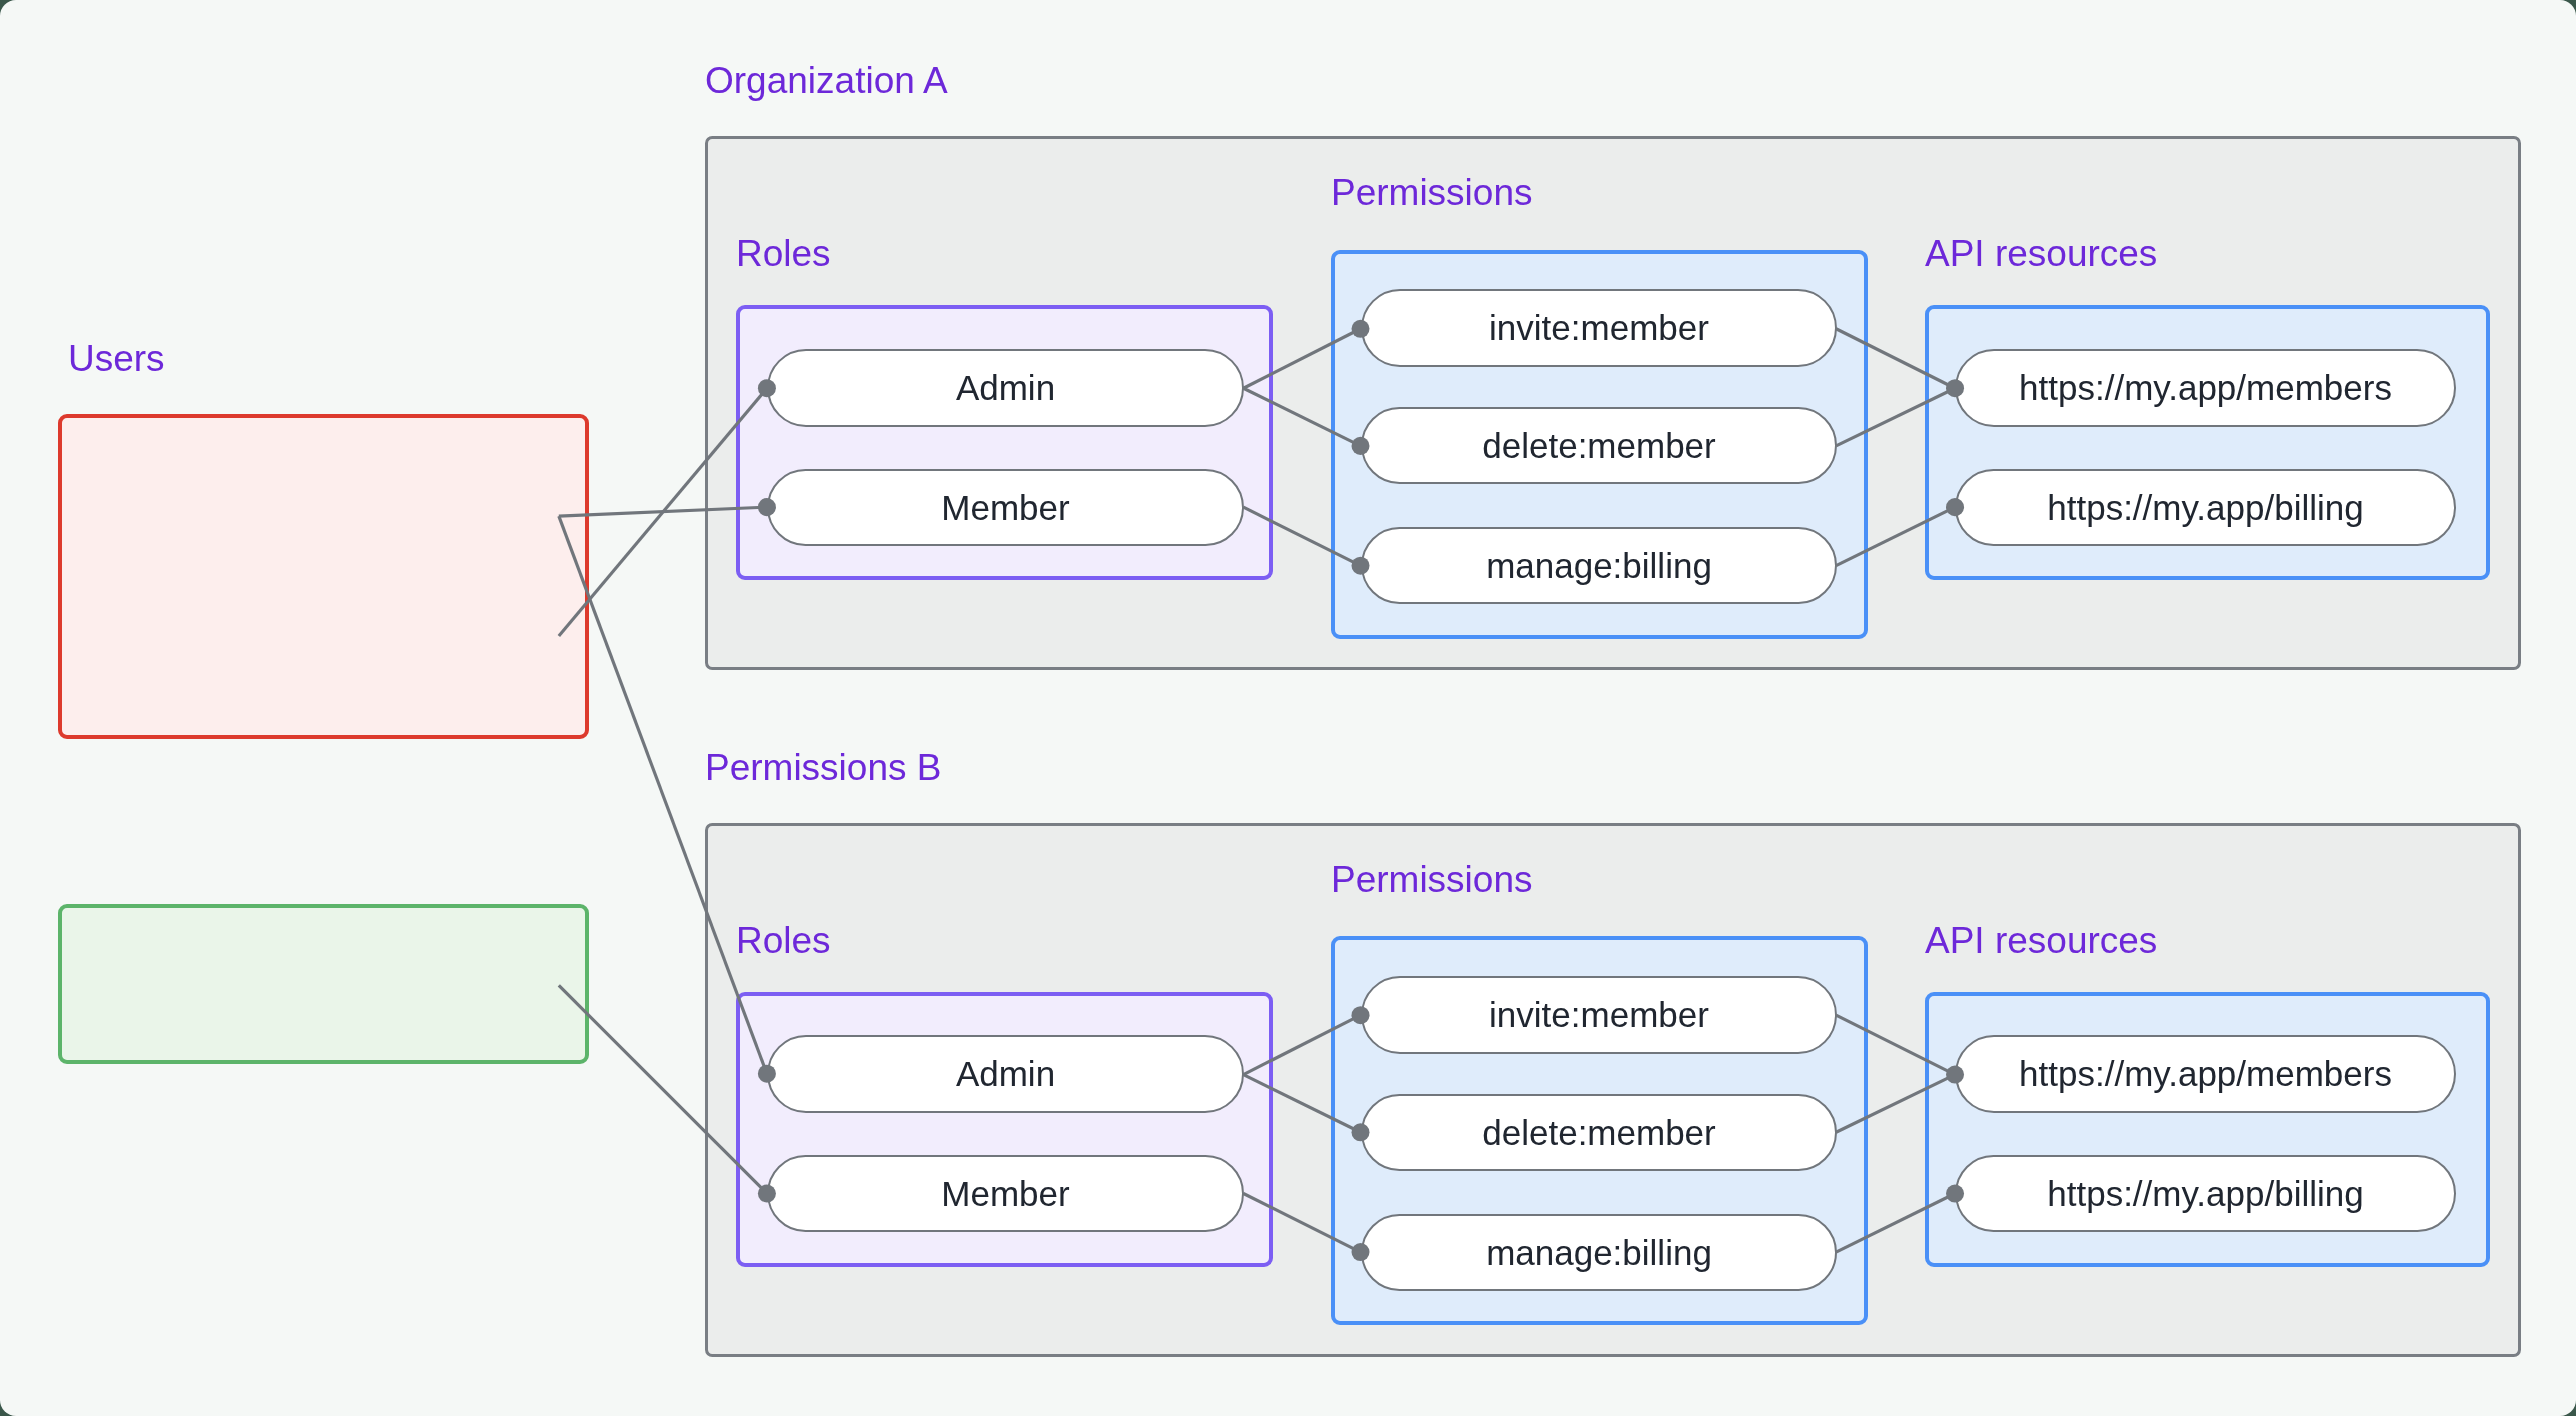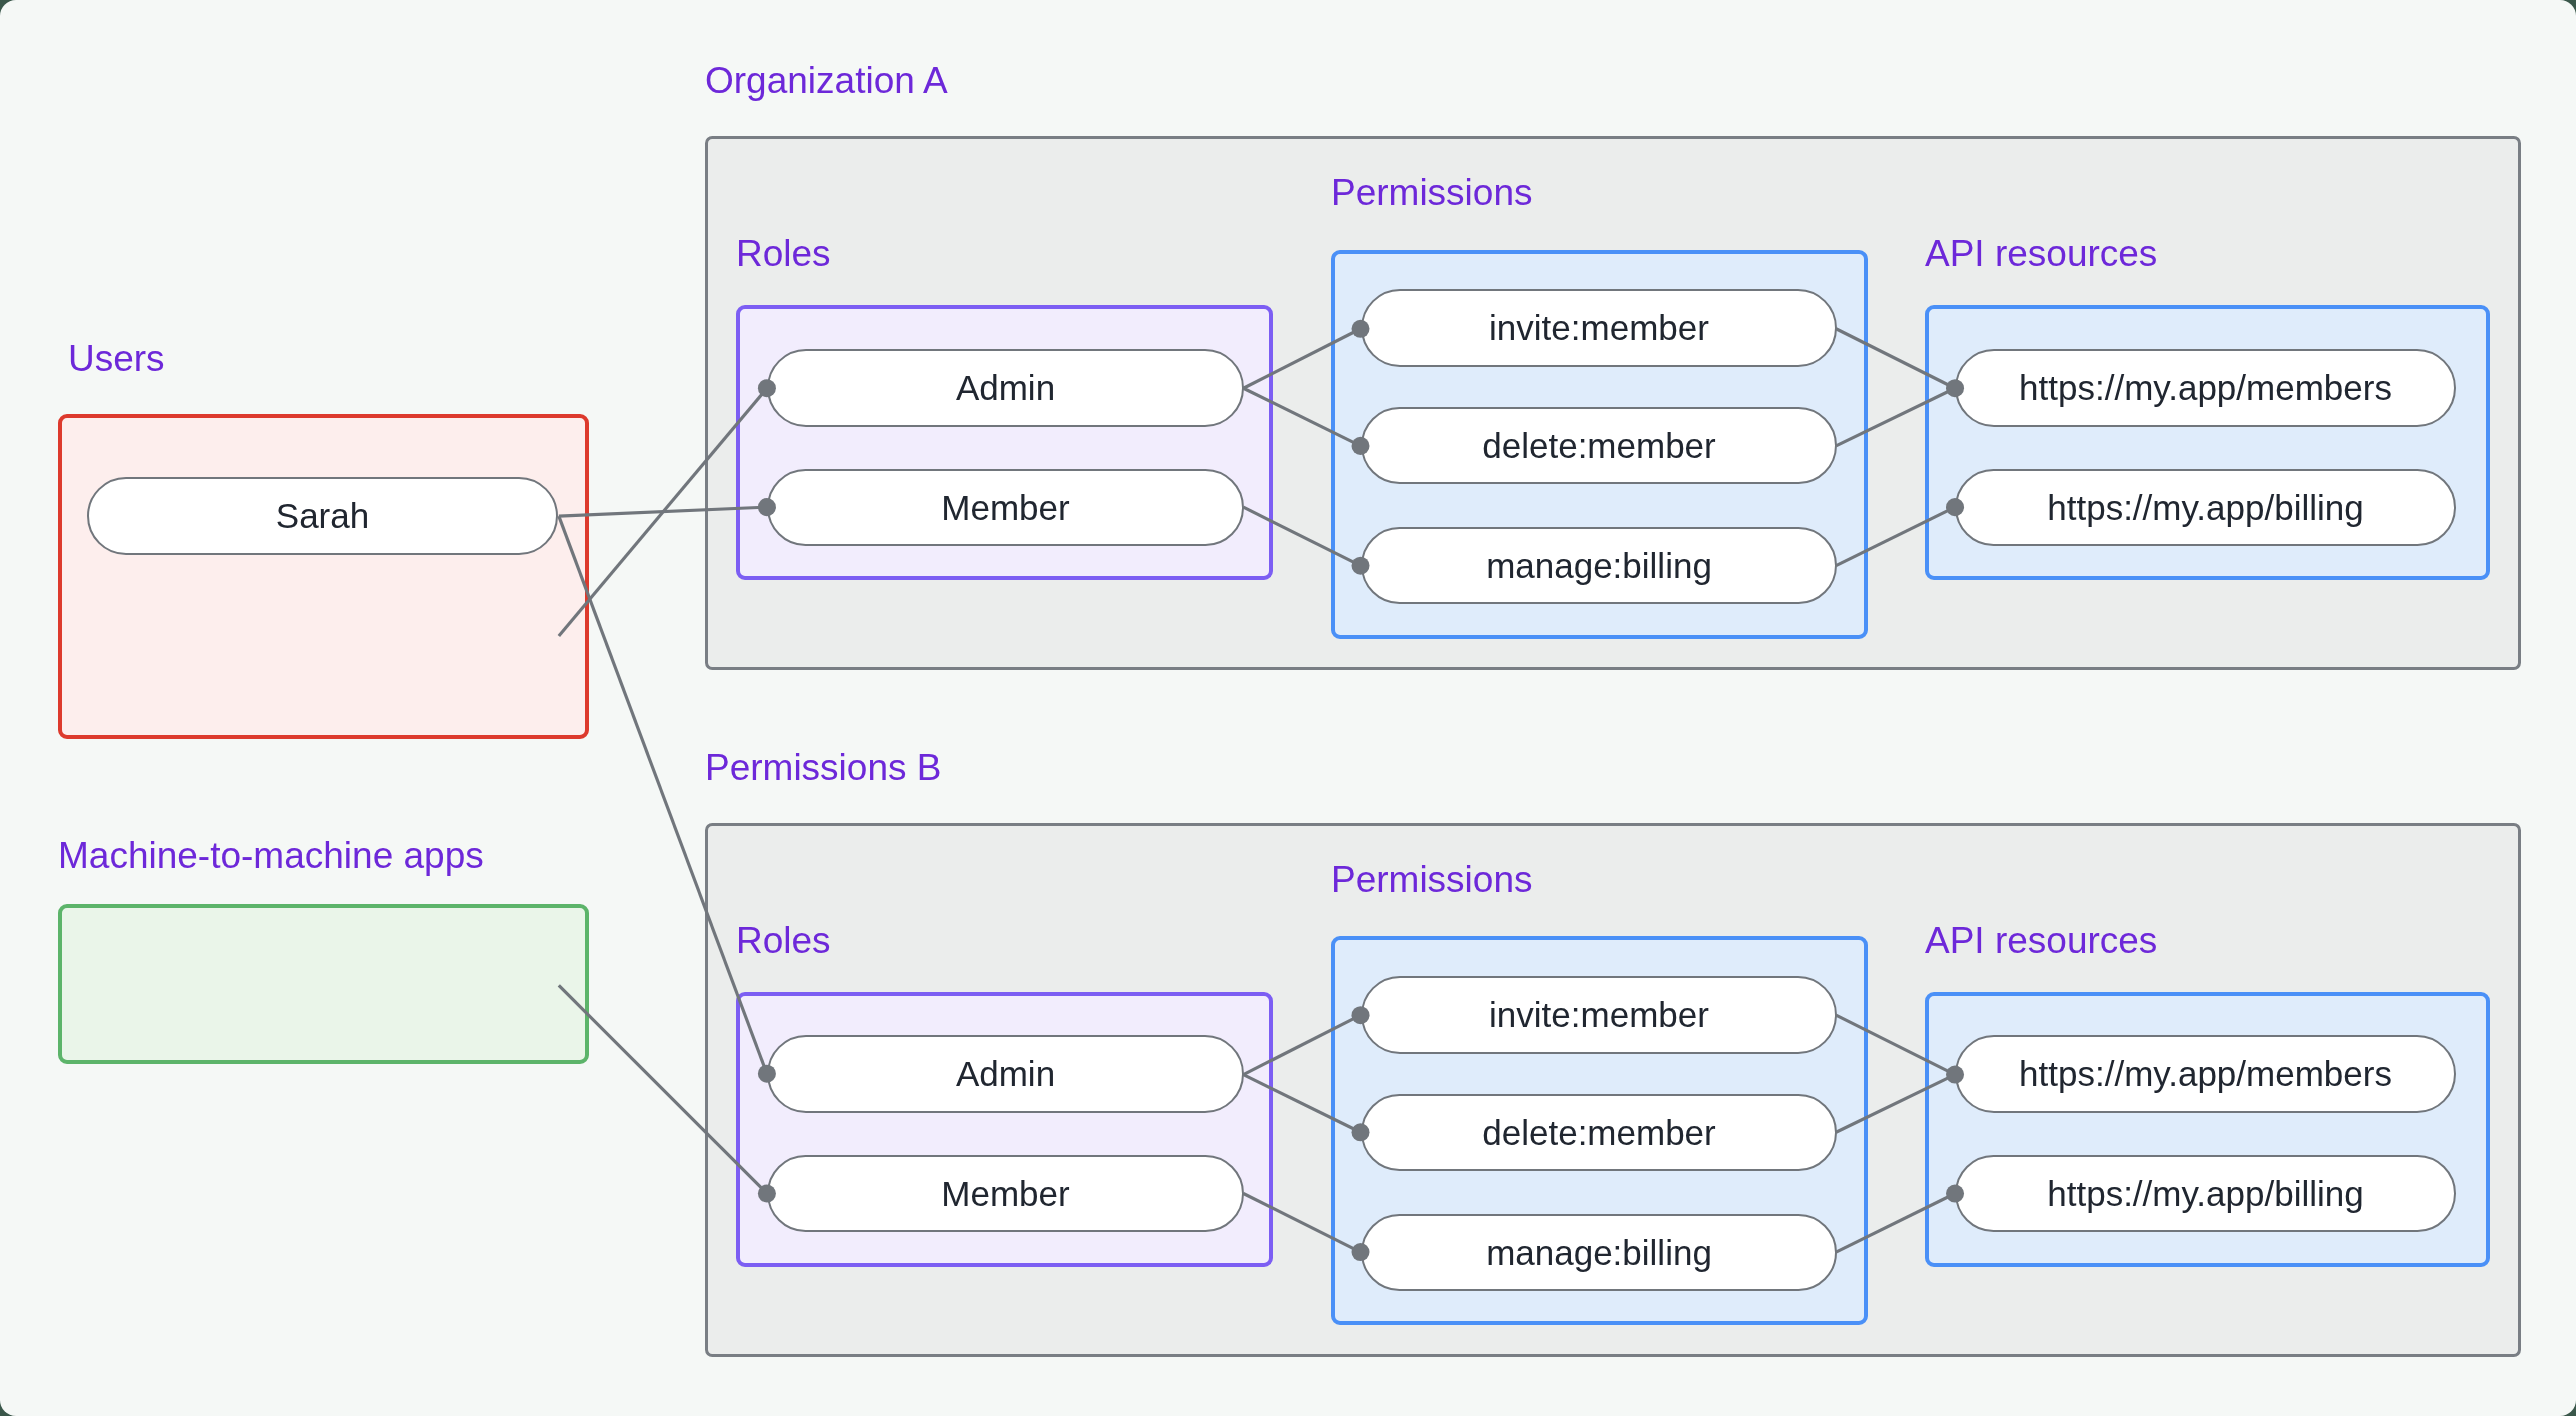--- a/index.html
+++ b/index.html
@@ -69,23 +69,21 @@
       <circle cx="1510" cy="1127" r="10"></circle>
         <circle cx="1510" cy="1257" r="10"></circle>
         <circle cx="1510" cy="1390" r="10"></circle>
       <circle cx="2170" cy="1193" r="10"></circle>
         <circle cx="2170" cy="1325" r="10"></circle>
     </g>
   </svg>
 
   <div class="lbl" style="left:68px;top:337px;">Users</div>
   <div class="groupbox users-box" style="left:58px;top:414px;width:531px;height:325px;"></div>
-  <div class="pill" style="left:87px;top:477px;width:471px;height:78px;">Sarah</div>
 
-  <div class="lbl" style="left:58px;top:834px;">Machine-to-machine apps</div>
   <div class="groupbox m2m-box" style="left:58px;top:904px;width:531px;height:160px;"></div>
 
   <div class="lbl" style="left:705px;top:59px;">Organization A</div>
   <div class="orgbox" style="left:705px;top:136px;width:1816px;height:534px;"></div>
 
   <div class="lbl" style="left:736px;top:232px;">Roles</div>
   <div class="groupbox roles-box" style="left:736px;top:305px;width:537px;height:275px;"></div>
   <div class="pill" style="left:767px;top:349px;width:477px;height:78px;">Admin</div>
   <div class="pill" style="left:767px;top:469px;width:477px;height:77px;">Member</div>
 

